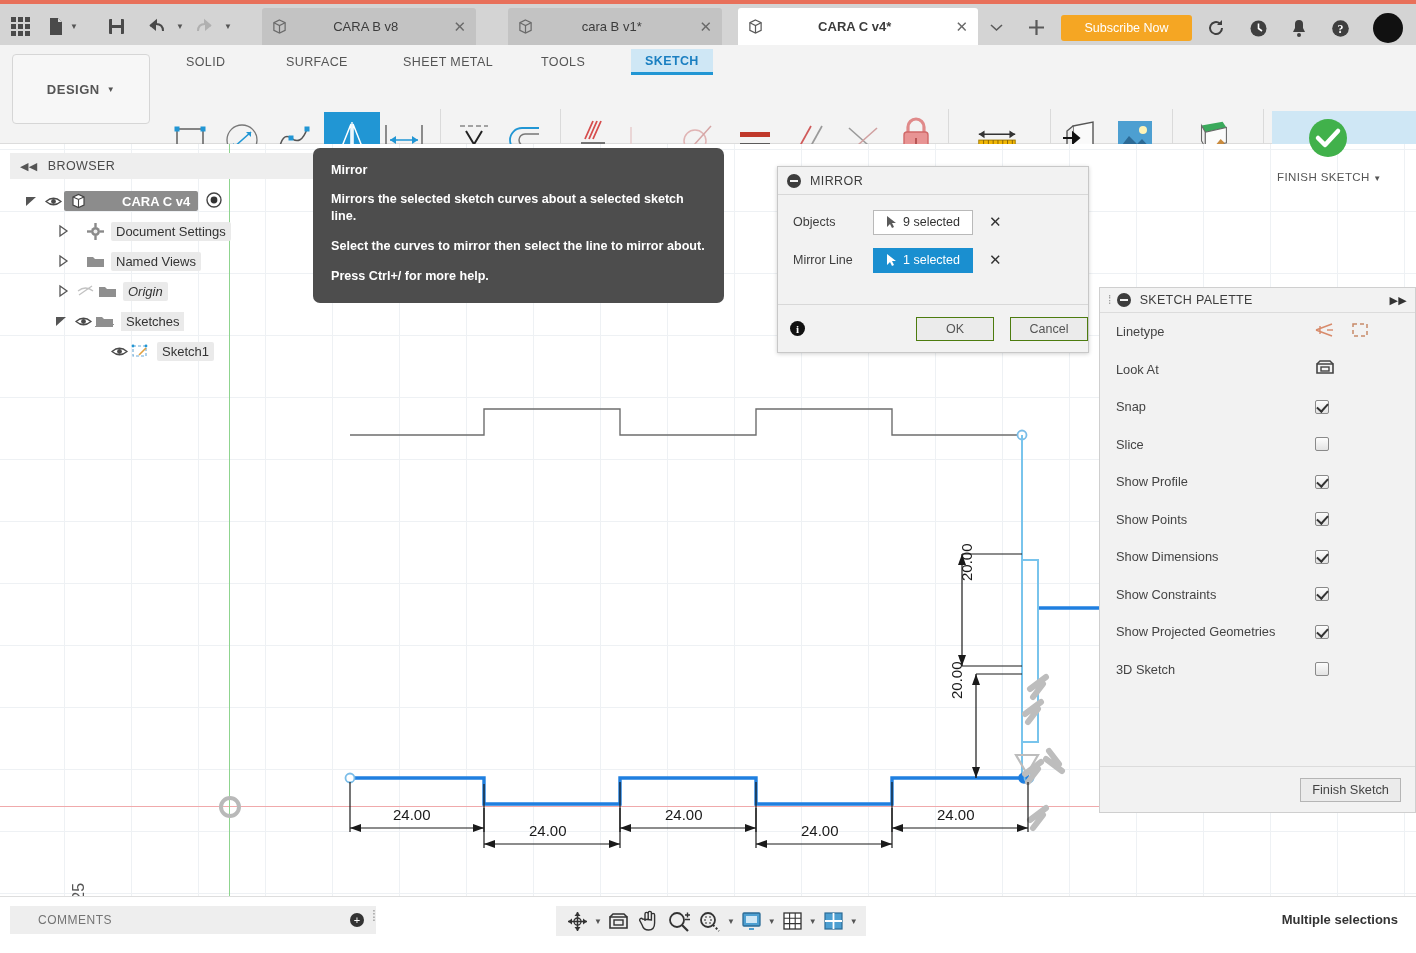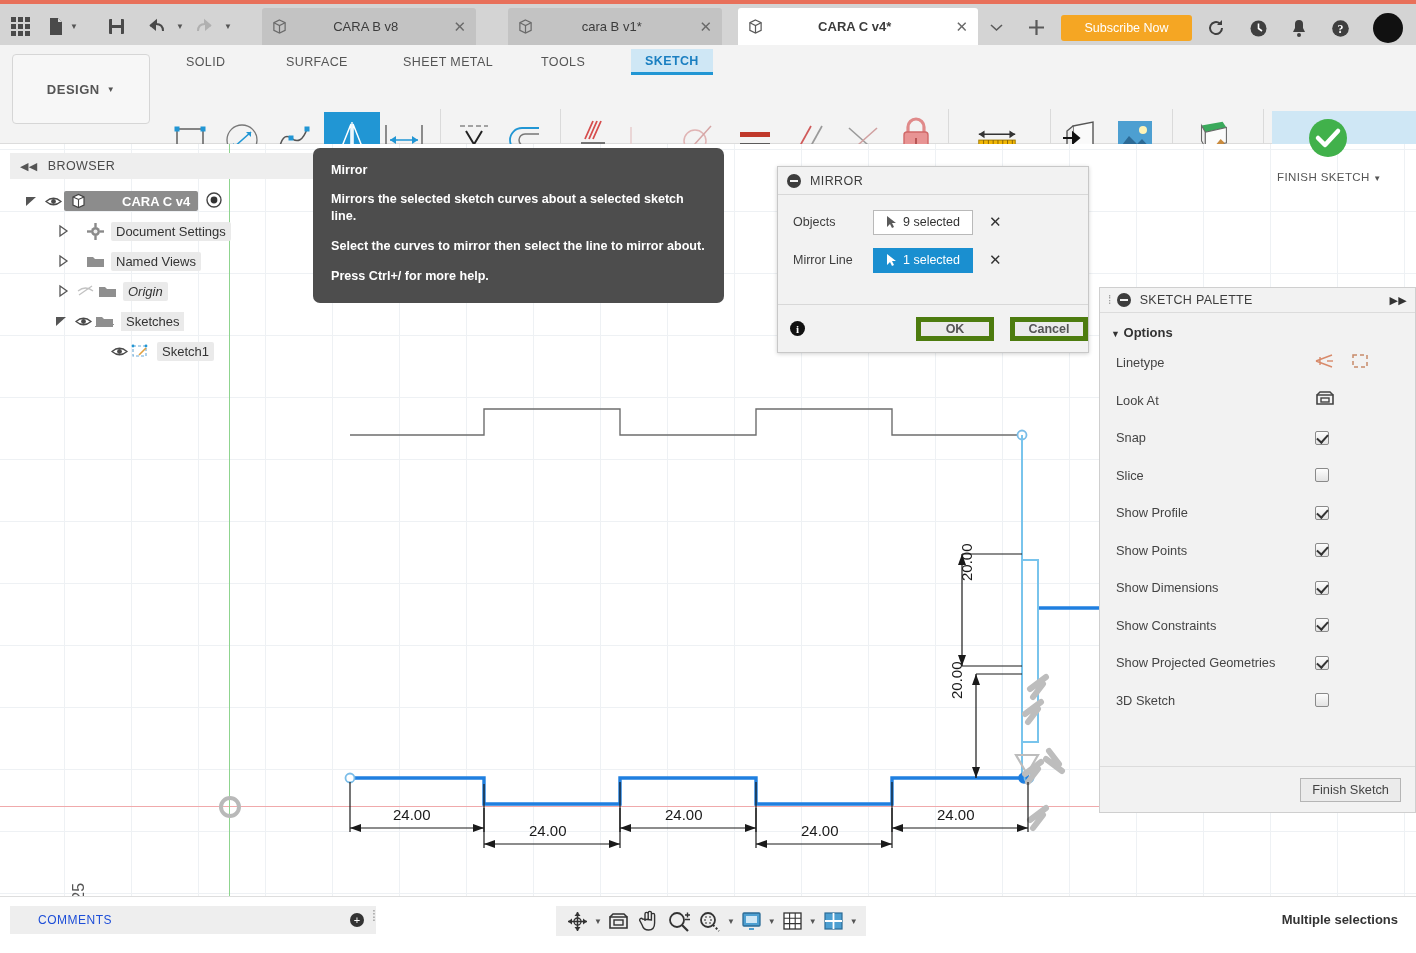--- a/index.html
+++ b/index.html
@@ -114,23 +114,23 @@
   .mfield { width:100px; height:25px; display:flex; align-items:center;
             justify-content:center; font-size:12.5px; border:1px solid #b9b9b9;
             background:#fff; color:#333; gap:5px; }
   .mfield.act { background:#1a8fd0; border-color:#1a8fd0; color:#fff; }
   .mclear { margin-left:16px; font-size:15px; color:#333; }
   .mfoot { position:absolute; left:0; bottom:0; width:310px; height:48px;
            border-top:1px solid #d8d8d8; display:flex; align-items:center; }
   .mibtn { width:15px; height:15px; border-radius:50%; background:#111; color:#fff;
            font-size:11px; font-weight:bold; display:flex; align-items:center;
            justify-content:center; margin-left:12px; font-family:"Liberation Serif",serif;}
-  .mbtn { height:24px; width:78px; border:5px solid #4d7c0f; background:#ebebeb;
+  .mbtn { height:24px; width:78px; border:1px solid #4d7c0f; background:#ebebeb;
           font-size:12.5px; color:#555; display:flex; align-items:center;
-          justify-content:center;font-weight:bold; }
+          justify-content:center; }
   .mbtn.ok { margin-left:111px; }
   .mbtn.cancel { margin-left:16px; }
 
   
   .palette { position:absolute; left:1099px; top:287px; width:317px; height:526px;
              background:#f2f2f2; border:1px solid #cfcfcf; }
   .phead { height:25px; background:#f2f2f2; border-bottom:1px solid #dcdcdc;
            display:flex; align-items:center; padding-left:8px; font-size:12.5px;
            color:#3d3d3d; letter-spacing:.3px; }
   .pgrip { color:#999; margin-right:5px; font-size:12px; }
@@ -147,21 +147,21 @@
            border-top:1px solid #dcdcdc; display:flex; align-items:center;
            justify-content:flex-end; padding-right:14px; }
   .finishbtn { height:24px; padding:0 11px; border:1px solid #b5b5b5; background:#ebebeb;
                font-size:12.8px; color:#444; display:flex; align-items:center; }
 
   
   .bottombar { position:absolute; left:0; top:896px; width:1416px; height:57px;
                background:#ffffff; border-top:1px solid #dedede; }
   .comments { position:absolute; left:10px; top:906px; width:366px; height:28px;
               background:#eeeeee; display:flex; align-items:center; padding-left:28px;
-              font-size:12px; color:#1d4ed8; letter-spacing:.5px; }
+              font-size:12px; color:#737373; letter-spacing:.5px; }
   .cplus { position:absolute; left:350px; top:913px; width:14px; height:14px;
            border-radius:50%; background:#333; color:#fff; font-size:11px;
            display:flex; align-items:center; justify-content:center; }
   .navbar { position:absolute; left:556px; top:906px; height:30px; background:#eeeeee;
             display:flex; align-items:center; padding:0 8px; gap:3px; }
   .nvb { display:flex; align-items:center; height:26px; padding:0 3px; }
   .statusmsg { position:absolute; right:18px; top:912px; font-size:13px; color:#333;
                font-weight:bold; }
 </style>
 </head>
@@ -773,24 +773,20 @@
   </div>
 
   <div class="palette">
     <div class="phead">
       <span class="pgrip">⁞</span>
       <span class="mcollapse" style="background:#3d3d3d;"></span>
       <span>SKETCH PALETTE</span>
       <span style="margin-left:auto; margin-right:8px; color:#333; font-size:11px;">▶▶</span>
     </div>
 
-    <div class="popts">
-      <span style="font-size:9px;">▼</span>
-      <span>Options</span>
-    </div>
 
     <div class="prow">
       <span class="pn">Linetype</span>
       <span class="pctl">
         <span>
           <svg width="19" height="16" viewBox="0 0 19 16">
               <path d="M1 8 L17 2 M1 8 L17 14 M5 4 L5 12" stroke="#d88a6a" stroke-width="1.4" fill="none"></path>
               <path d="M12 8 H18" stroke="#d88a6a" stroke-width="1.4"></path>
             </svg></span>
         <span>

